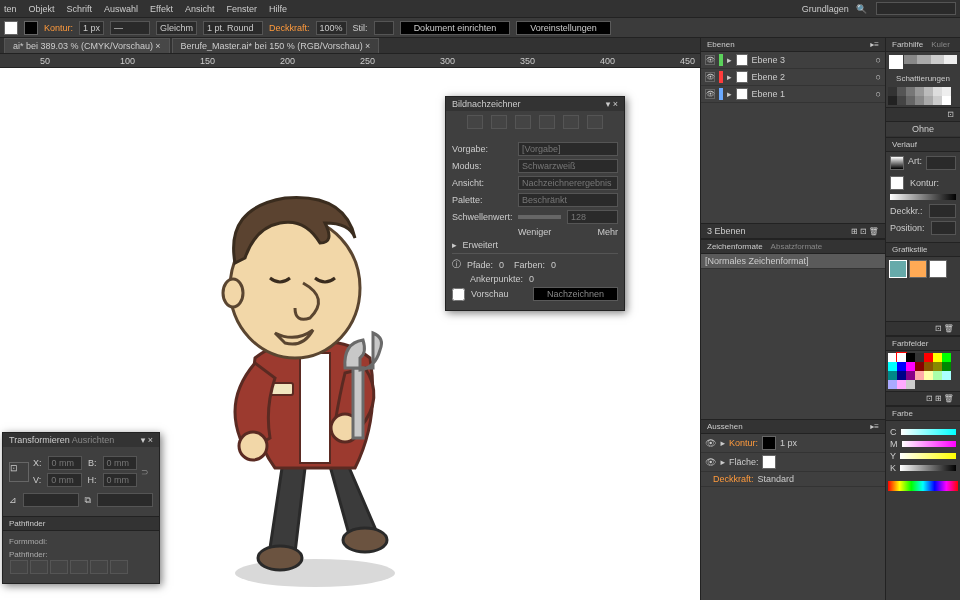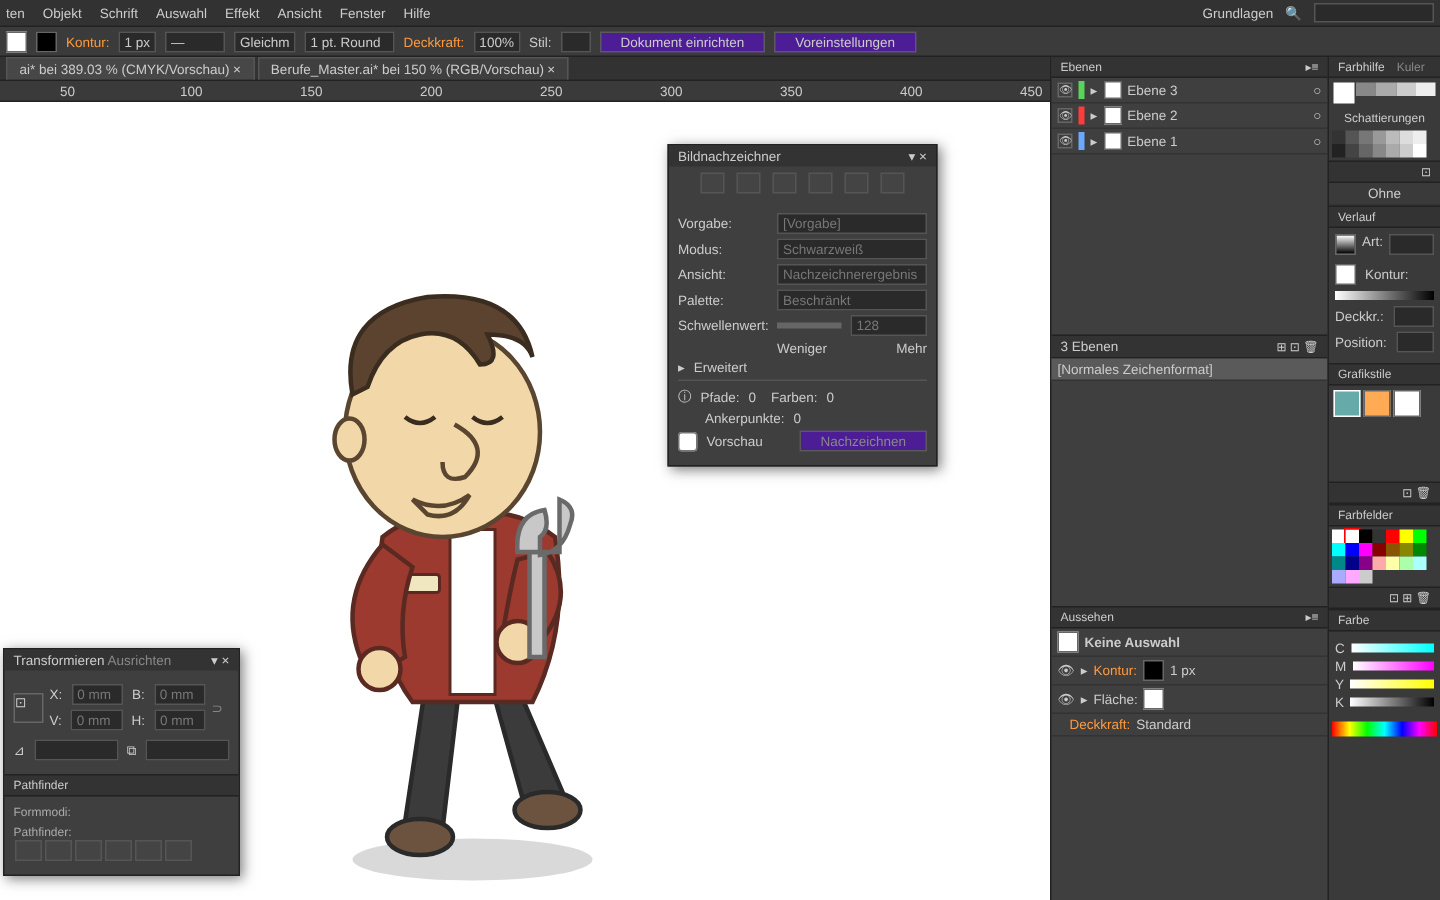--- a/index.html
+++ b/index.html
@@ -5,21 +5,21 @@
 *{margin:0;padding:0;box-sizing:border-box;font-family:Tahoma,Arial,sans-serif;font-size:9px;color:#ccc;user-select:none}
 body{background:#474747;width:960px;height:600px;overflow:hidden;position:relative}
 .menubar{height:18px;background:#323232;display:flex;align-items:center;padding:0 4px;gap:12px;border-bottom:1px solid #222}
 .menubar span{cursor:default}
 .menubar .right{margin-left:auto;display:flex;align-items:center;gap:8px}
 .menubar .search{width:80px;height:13px;background:#2a2a2a;border:1px solid #555}
 .optbar{height:20px;background:#3b3b3b;display:flex;align-items:center;padding:0 4px;gap:6px;border-bottom:1px solid #222}
 .sel{background:#2a2a2a;border:1px solid #555;height:14px;padding:0 3px;display:flex;align-items:center}
 .swatch{width:14px;height:14px;border:1px solid #666;background:#000}
 .swatch.white{background:#fff}
-.btn{background:#4c1d95;border:1px solid #5a5a5a;padding:1px 13px;height:14px;display:flex;align-items:center}
+.btn{background:#000000;border:1px solid #5a5a5a;padding:1px 13px;height:14px;display:flex;align-items:center}
 .orange{color:#ff9a3c}
 .tabs{height:16px;background:#323232;display:flex;align-items:flex-end;padding-left:4px;gap:2px;border-bottom:1px solid #222}
 .tab{background:#3f3f3f;padding:2px 8px;border:1px solid #555;border-bottom:none;font-size:8px}
 .tab.active{background:#474747}
 .ruler-h{position:absolute;left:0;top:54px;right:244px;height:14px;background:#3a3a3a;border-bottom:1px solid #222;font-size:7px;color:#999;overflow:hidden}
 .ruler-h span{position:absolute;top:2px}
 .canvas{position:absolute;left:0;top:68px;width:700px;height:532px;background:#fff}
 .right-dock{position:absolute;right:0;top:38px;width:75px;height:562px;background:#3a3a3a;border-left:1px solid #222}
 .mid-dock{position:absolute;right:75px;top:38px;width:185px;height:562px;background:#3f3f3f;border-left:1px solid #222}
 .panel-hdr{background:#333;padding:2px 6px;border-bottom:1px solid #222;display:flex;align-items:center;gap:8px}
@@ -164,31 +164,31 @@
         <div class="lthumb"></div>
         <span>Ebene 1</span>
         <span style="margin-left:auto">○</span>
       </div>
   </div>
   <div style="height:120px"></div>
   <div class="panel-hdr panel-sec">
       <span>3 Ebenen</span>
       <span class="x">⊞ ⊡ 🗑</span>
     </div>
+  <div class="panel-hdr panel-sec">
+      <span class="tab-l">Zeichenformate</span>
+      <span class="tab-l" style="color:#888">Absatzformate</span>
+    </div>
   <div class="layer-row" style="background:#5a5a5a">
       <span>[Normales Zeichenformat]</span>
     </div>
   <div style="height:150px"></div>
   <div class="panel-hdr panel-sec">
       <span class="tab-l">Aussehen</span>
       <span class="x">▸≡</span>
-    </div>
-  <div class="layer-row">
-      <div class="swatch white"></div>
-      <b>Keine Auswahl</b>
     </div>
   <div class="layer-row">
       <span>👁</span>
       <span>▸</span>
       <span class="orange">Kontur:</span>
       <div class="swatch"></div>
       <span>1 px</span>
     </div>
   <div class="layer-row">
       <span>👁</span>

